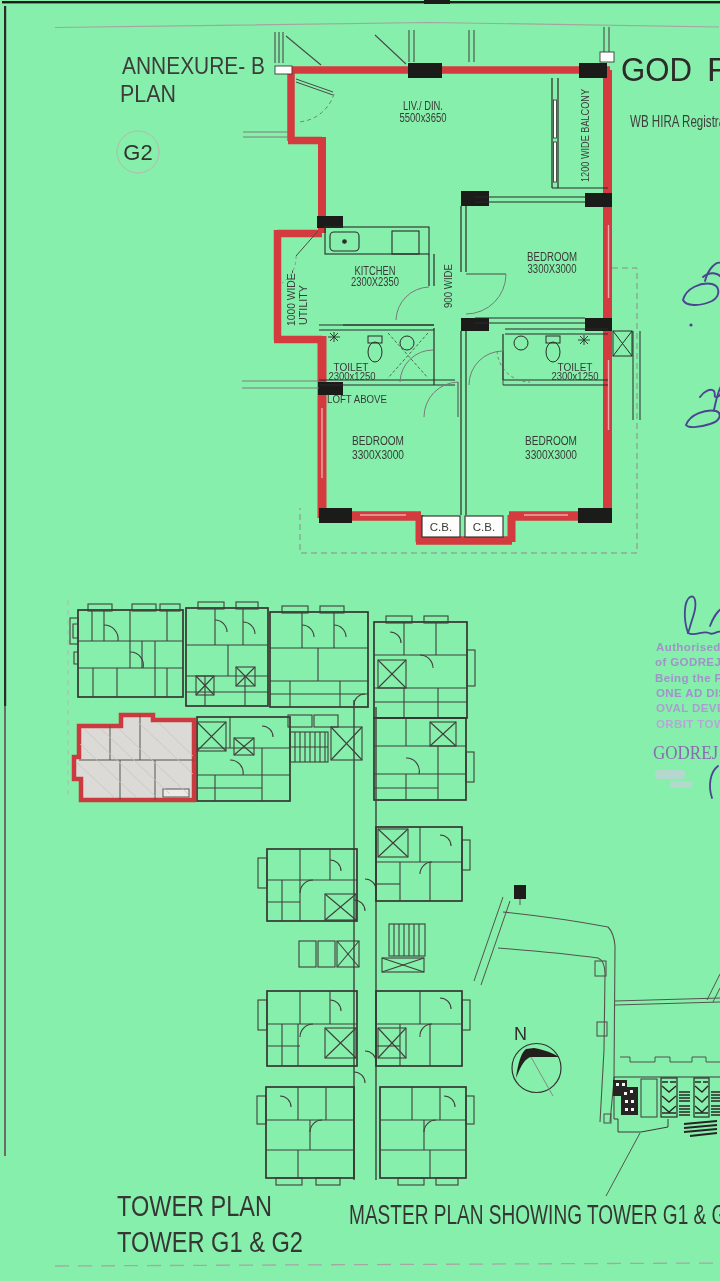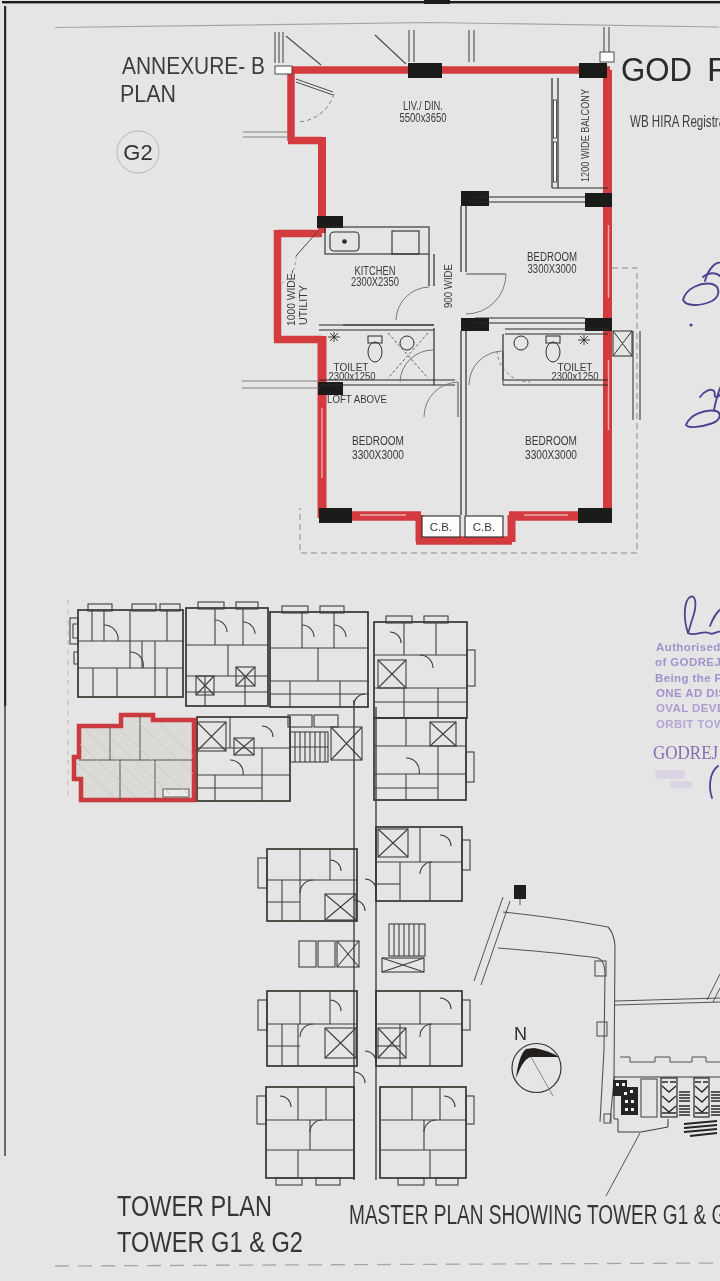--- a/index.html
+++ b/index.html
@@ -1,16 +1,16 @@
 <!DOCTYPE html>
 <html><head>
 <meta charset="utf-8">
 <style>
 html,body{margin:0;padding:0}
-#page{position:relative;width:720px;height:1281px;background:#e5e5e5;overflow:hidden;font-family:"Liberation Sans",sans-serif}
+#page{position:relative;width:720px;height:1281px;background:#86efac;overflow:hidden;font-family:"Liberation Sans",sans-serif}
 #page svg{position:absolute;top:0;left:0;display:block}
 </style>
 </head>
 <body>
 <div id="page">
 <svg width="720" height="1281" viewBox="0 0 720 1281">
 
 <g>
 <rect x="2" y="1" width="718" height="2.4" fill="#1c1c1a"></rect>
 <rect x="424" y="0" width="26" height="4" fill="#1c1c1a"></rect>

